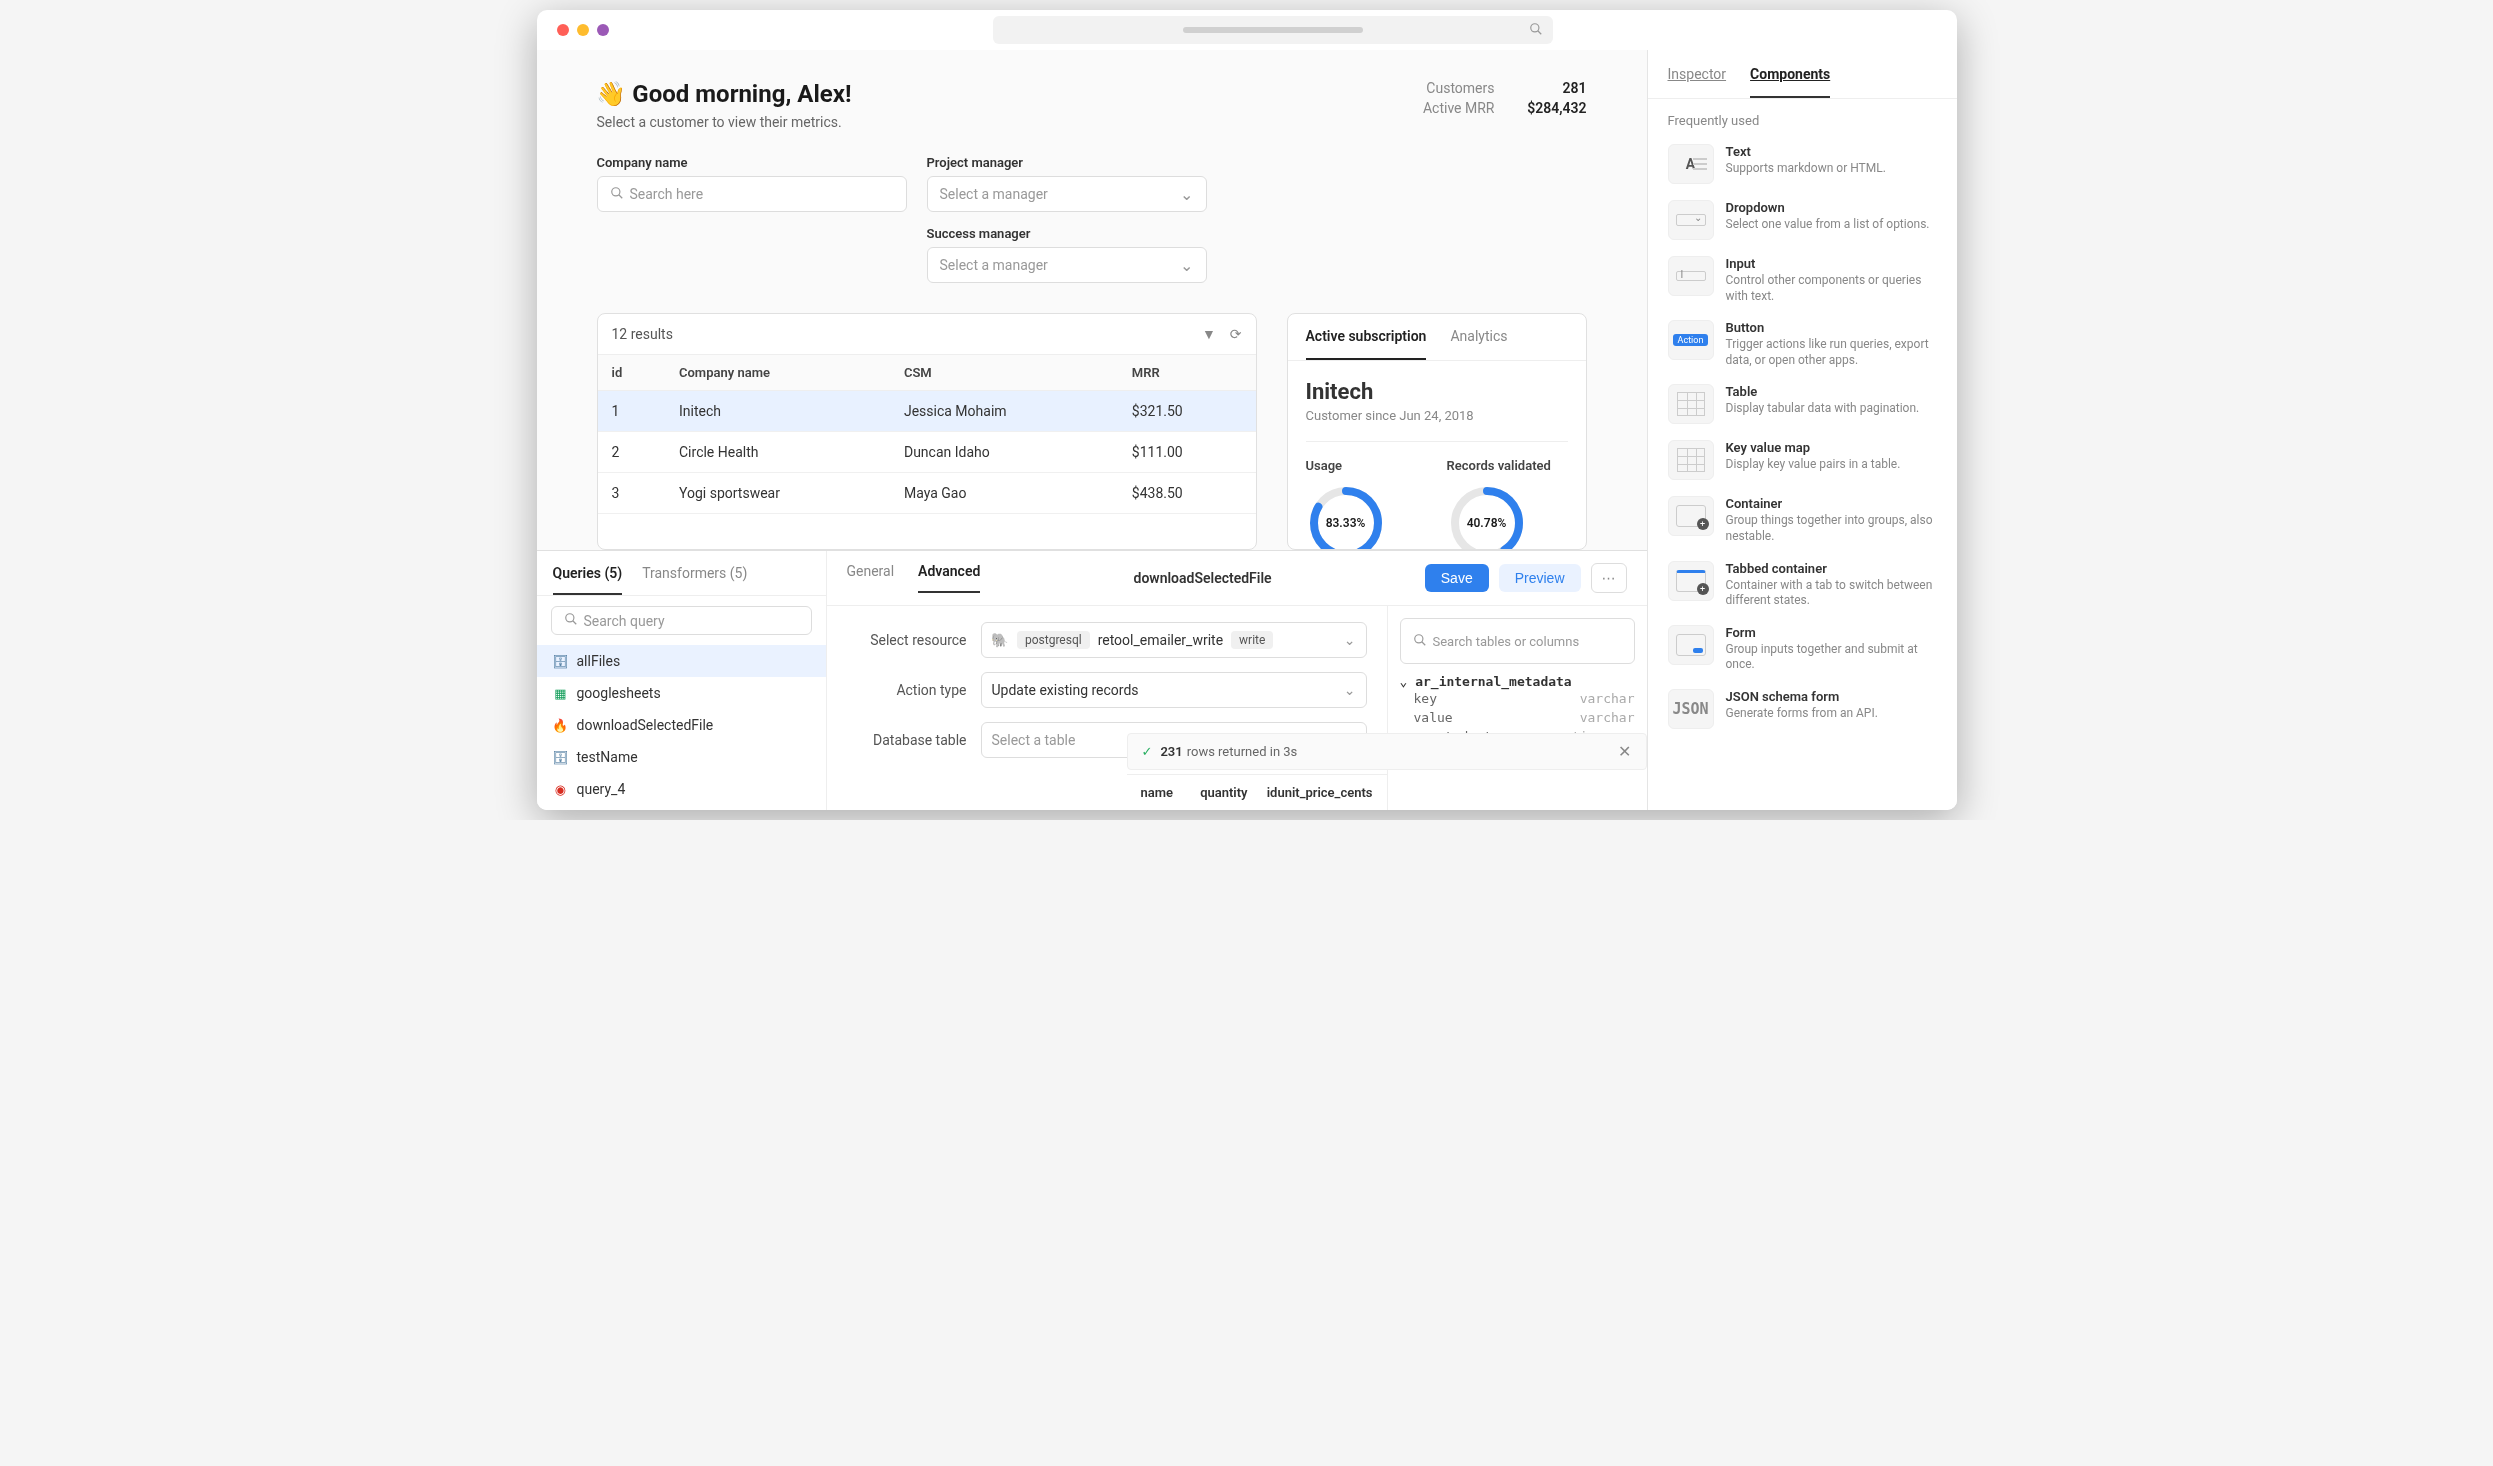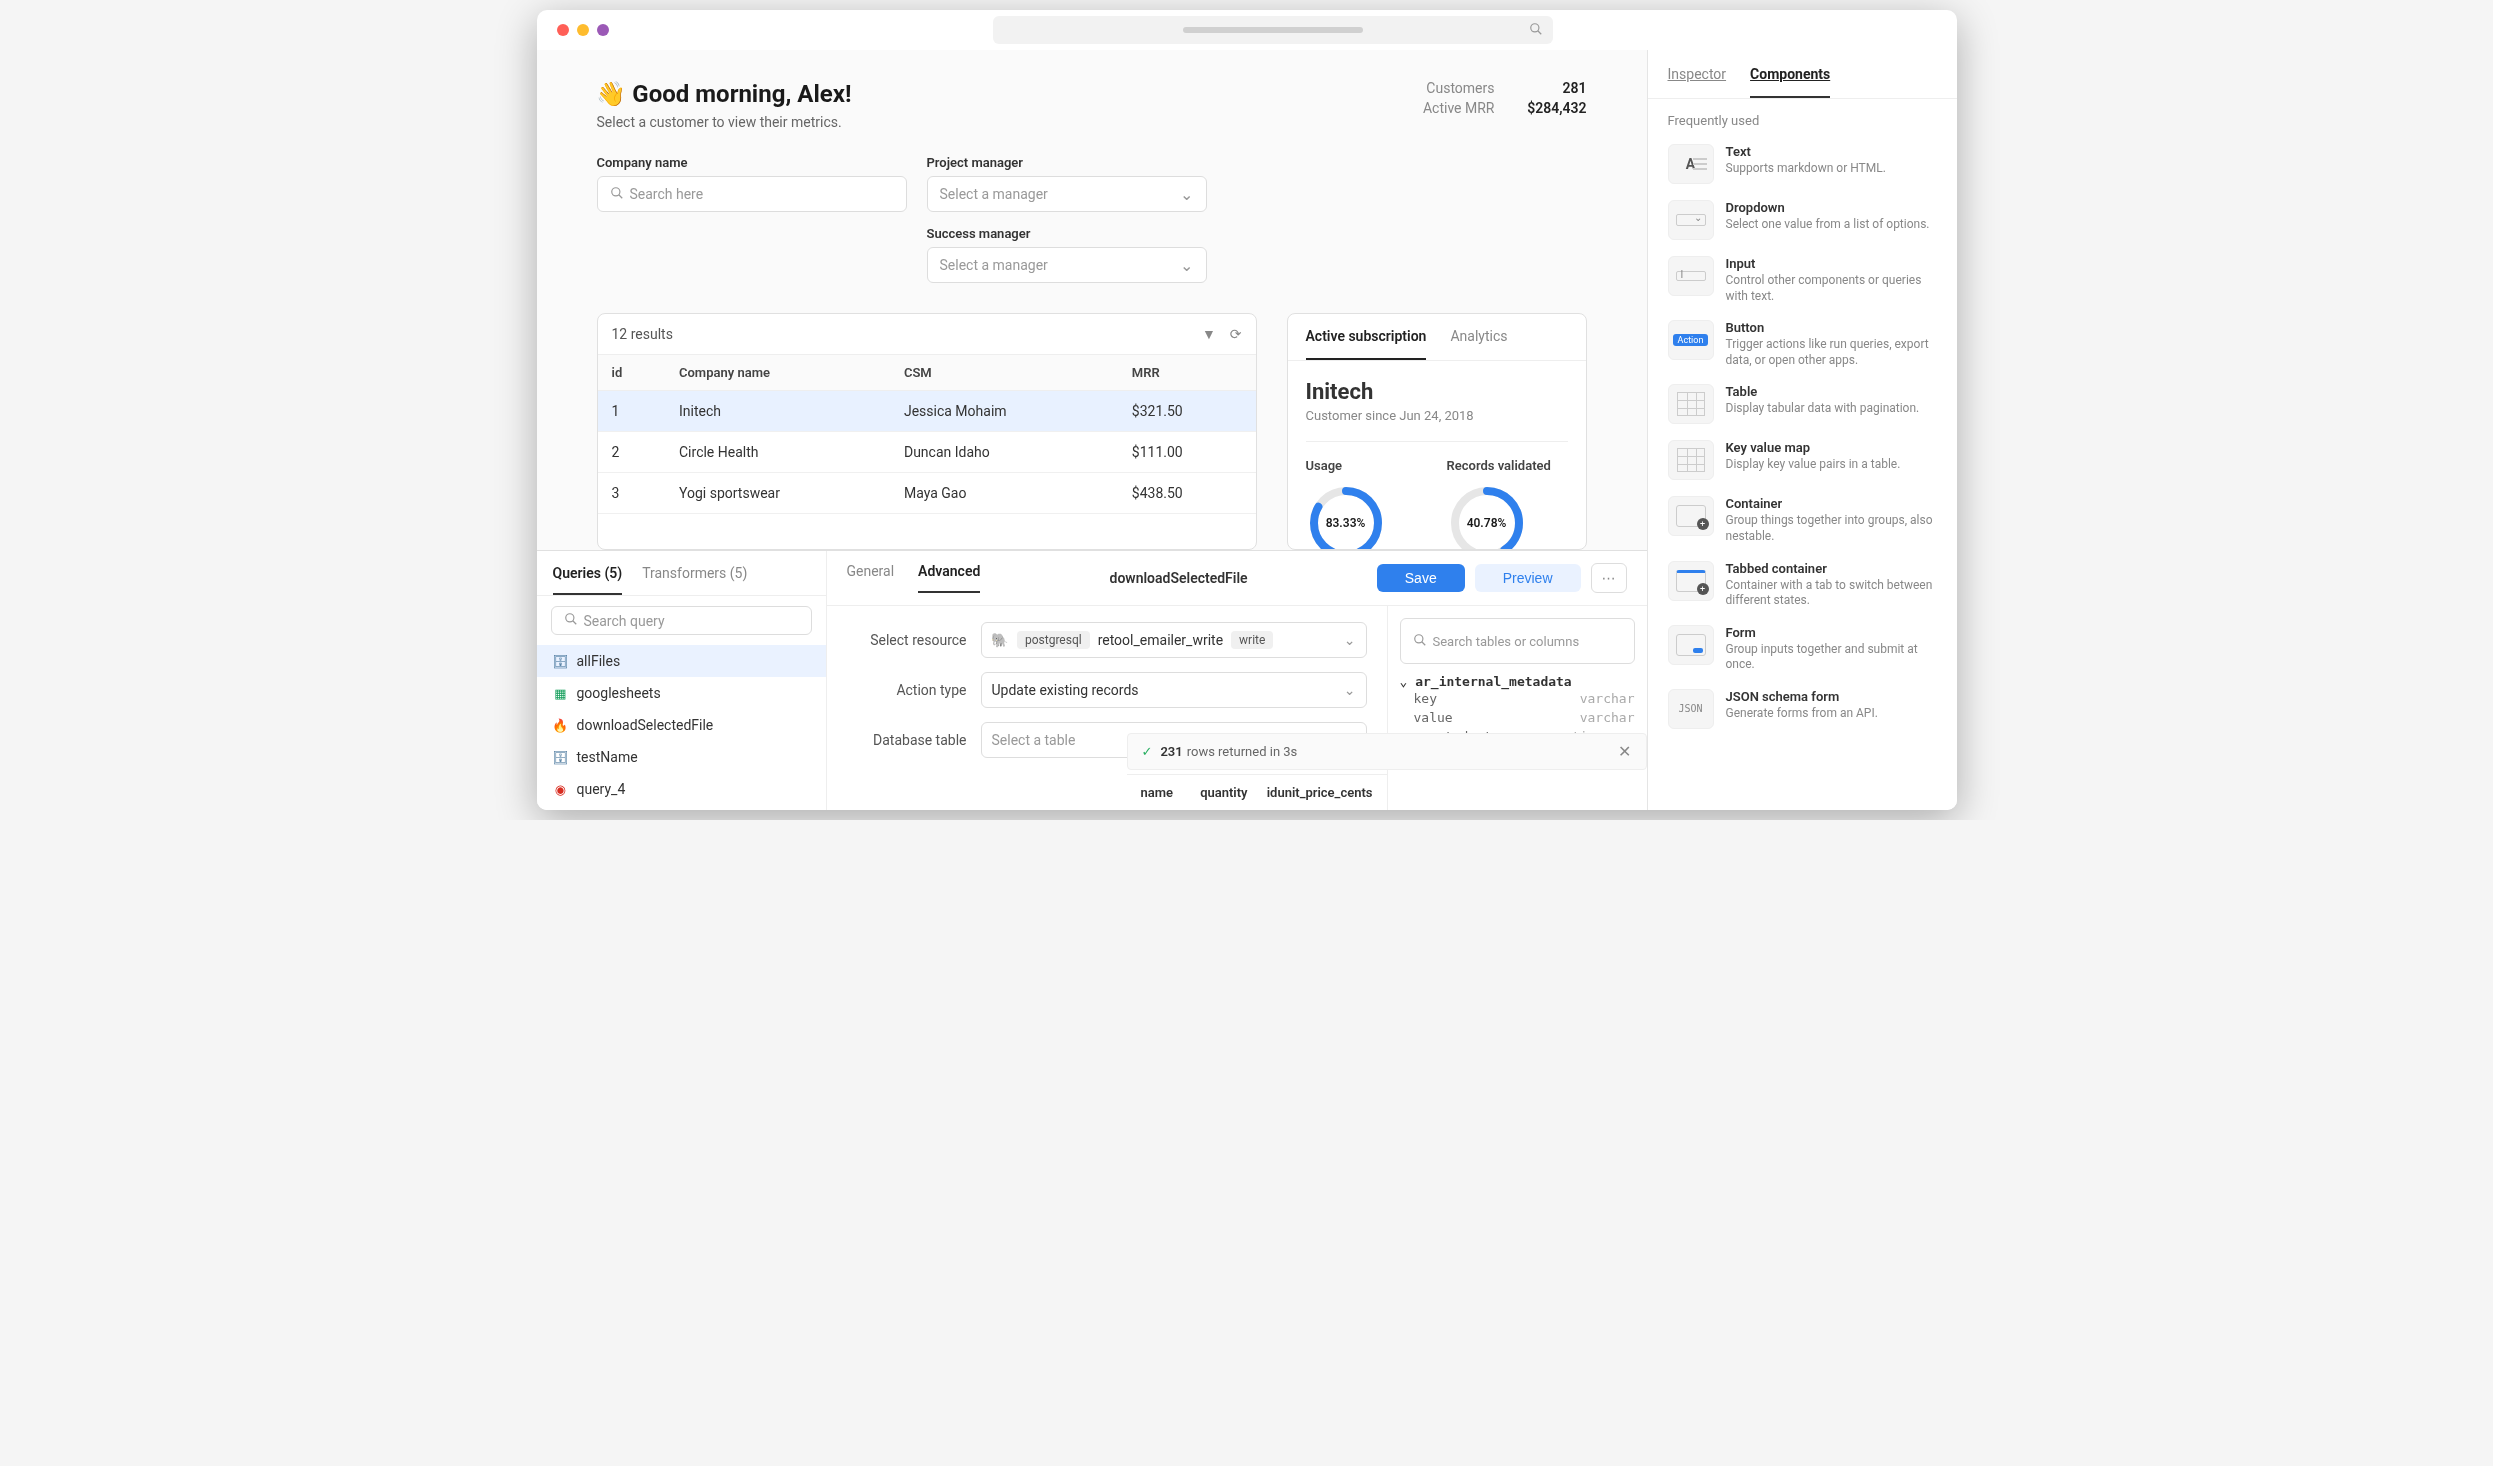--- a/index.html
+++ b/index.html
@@ -75,21 +75,21 @@
 .qitem.sel { background: #eaf2ff; }
 .qicon { width: 16px; height: 16px; display: inline-flex; align-items: center; justify-content: center; font-size: 13px; }
 
 .qeditor { flex: 1; display: flex; flex-direction: column; position: relative; }
 .qe-top { display: flex; align-items: center; padding: 12px 20px; border-bottom: 1px solid #eee; gap: 24px; }
 .qe-subtabs { display: flex; gap: 24px; }
 .qe-subtab { padding-bottom: 12px; color: #888; cursor: pointer; }
 .qe-subtab.active { color: #222; font-weight: 600; border-bottom: 2px solid #333; }
 .qe-title { flex: 1; text-align: center; font-weight: 600; color: #333; }
 .qe-actions { display: flex; gap: 10px; align-items: center; }
-.btn { padding: 6px 28px; border-radius: 6px; font-size: 14px; cursor: pointer; border: none; }
+.btn { padding: 6px 16px; border-radius: 6px; font-size: 14px; cursor: pointer; border: none; }
 .btn.primary { background: #2f80ed; color: #fff; }
 .btn.secondary { background: #eaf2ff; color: #2f80ed; }
 .btn.icon { background: #fff; border: 1px solid #ddd; color: #888; padding: 6px 10px; }
 
 .qe-body { display: flex; flex: 1; overflow: hidden; }
 .qe-form { flex: 1; padding: 16px 20px; display: flex; flex-direction: column; gap: 14px; overflow: hidden; }
 .form-row { display: flex; align-items: center; gap: 14px; }
 .form-row label { width: 120px; text-align: right; color: #555; font-size: 14px; }
 .chipselect { flex: 1; border: 1px solid #ddd; border-radius: 6px; height: 36px; display: flex; align-items: center; padding: 0 10px; gap: 8px; position: relative; }
 .chipselect::after { content: "⌄"; position: absolute; right: 10px; color: #999; }
@@ -124,21 +124,21 @@
 .ci-text { font-weight:700; font-size:14px; color:#555;}
 .ci-input { width:30px; height:10px; border:1px solid #ccc; border-radius:2px; position:relative;}
 .ci-input::after{ content:"I"; position:absolute; left:4px; top:-3px; font-size:10px; color:#888;}
 .ci-dd { width:30px; height:12px; border:1px solid #ccc; border-radius:2px; position:relative;}
 .ci-dd::after{ content:"⌄"; position:absolute; right:2px; top:-3px; font-size:10px; color:#888;}
 .ci-table { width:28px; height:24px; border:1px solid #ccc; background: linear-gradient(#ccc,#ccc) 0 7px/100% 1px no-repeat, linear-gradient(#ccc,#ccc) 0 15px/100% 1px no-repeat, linear-gradient(#ccc,#ccc) 9px 0/1px 100% no-repeat, linear-gradient(#ccc,#ccc) 18px 0/1px 100% no-repeat;}
 .ci-cont { width:30px; height:22px; border:1px solid #ccc; border-radius:3px; position:relative;}
 .ci-plus { position:absolute; right:-4px; bottom:-4px; width:12px; height:12px; background:#555; color:#fff; border-radius:50%; font-size:9px; display:flex;align-items:center;justify-content:center;}
 .ci-form { width:30px; height:22px; border:1px solid #ccc; border-radius:3px; position:relative;}
 .ci-form::after { content:""; position:absolute; right:2px; bottom:2px; width:10px; height:5px; background:#2f80ed; border-radius:2px;}
-.ci-json { font-size:10px; font-weight:400; color:#888; font-family: ui-monospace, monospace;}
+.ci-json { font-size:15px; font-weight:700; color:#888; font-family: ui-monospace, monospace;}
 
 svg.mag-icon { width: 14px; height: 14px; }
 </style>
 </head>
 <body>
 
 <div class="app-window">
   <div class="titlebar">
     <div class="traffic-lights">
       <div class="dot red"></div>

